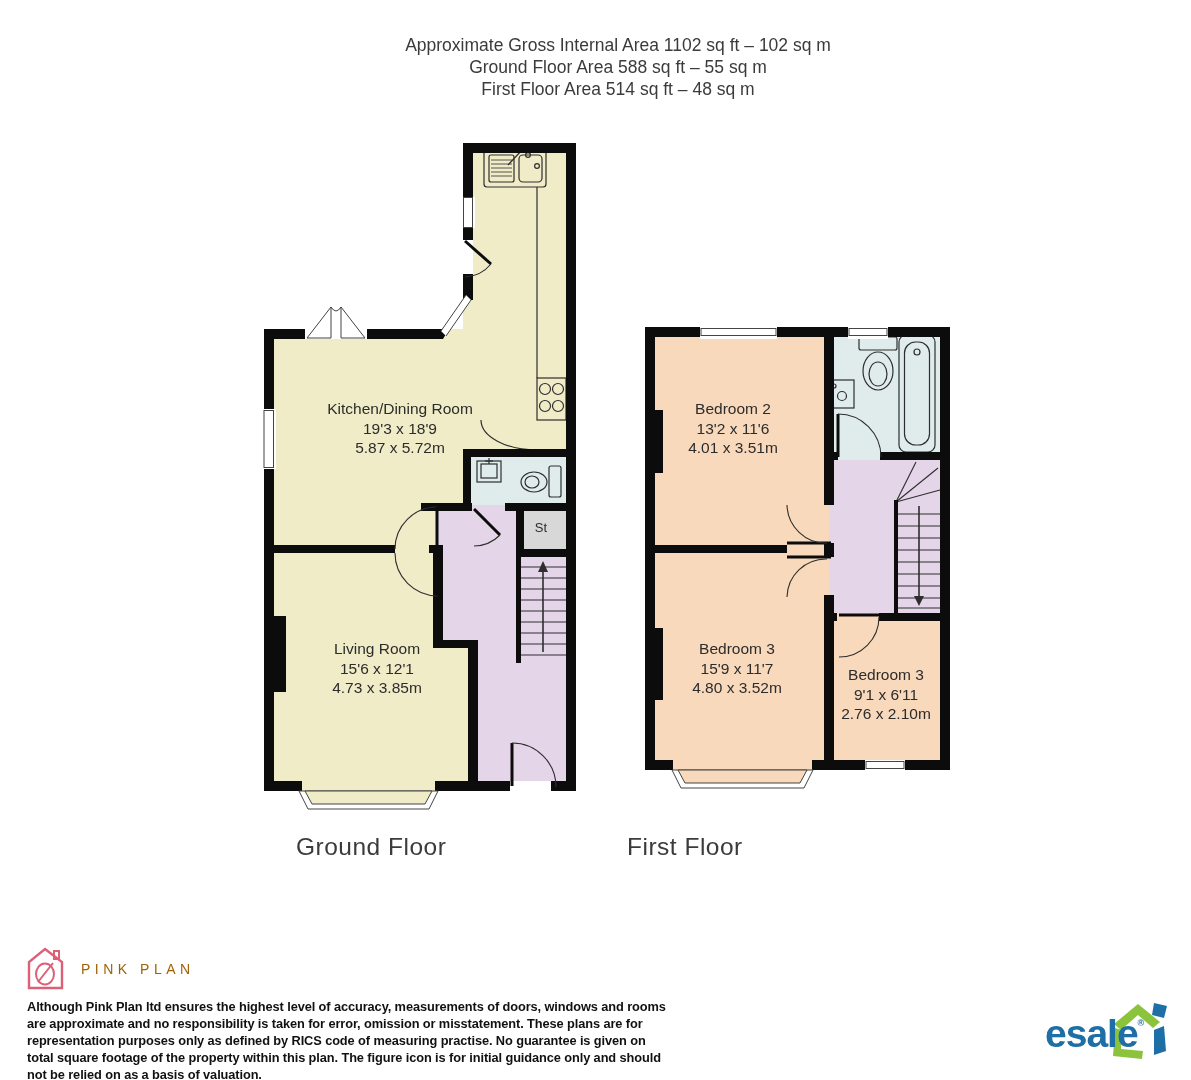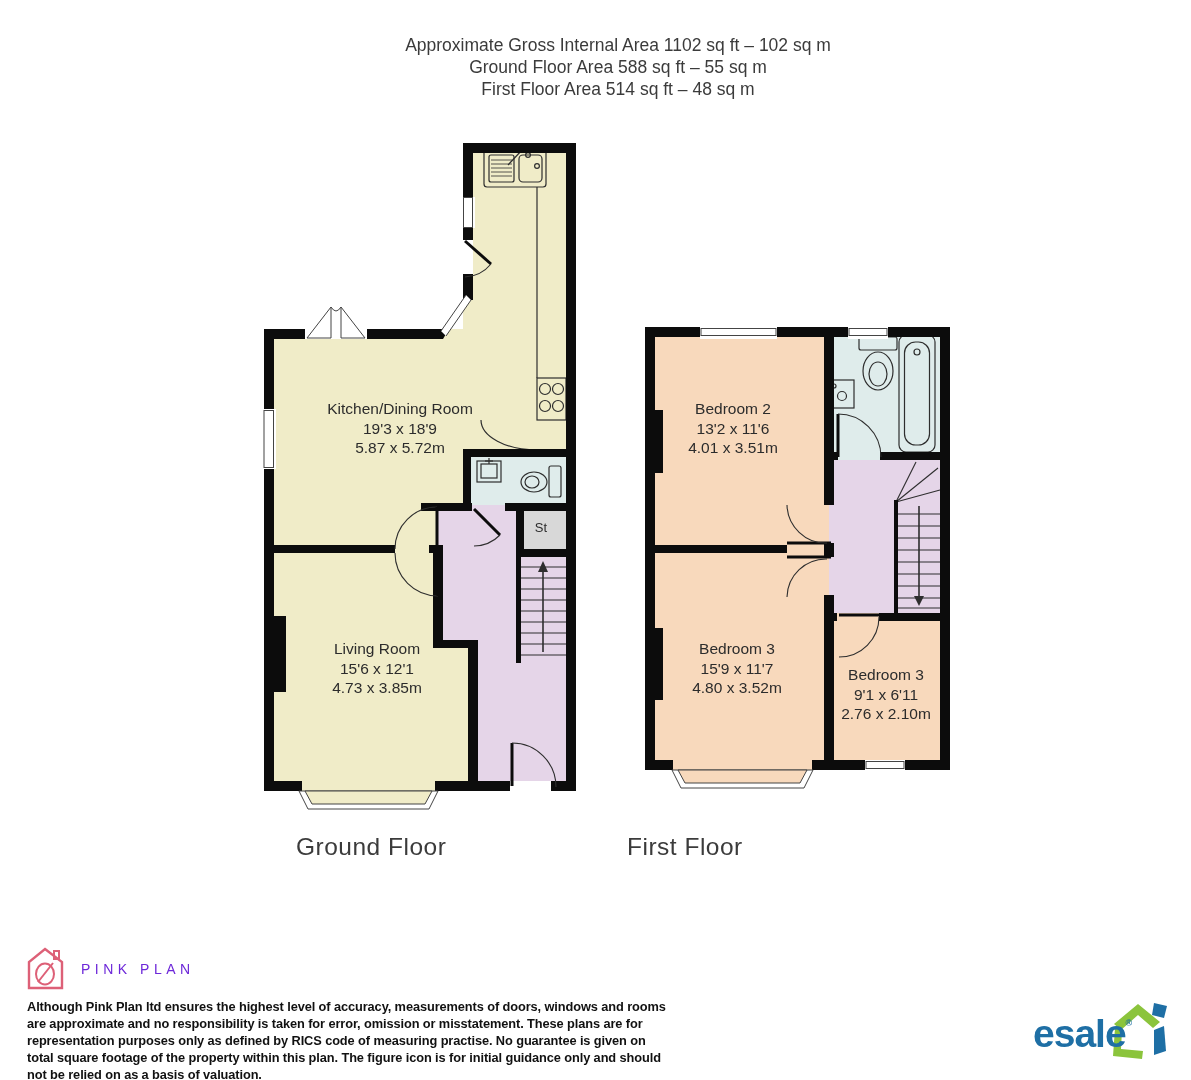--- a/index.html
+++ b/index.html
@@ -6,25 +6,25 @@
             font-family:"Liberation Sans", sans-serif;}
   .stage{position:relative;width:1191px;height:1080px;padding-left:40px;}
   svg.plan{position:absolute;left:0;top:0;}
   .header{position:absolute;top:34px;left:45px;width:1146px;text-align:center;
           font-size:17.5px;line-height:22px;color:#3b3b3b;}
   .room-label{position:absolute;text-align:center;font-size:15.5px;line-height:19.5px;color:#2c2c2c;}
   .floor-title{position:absolute;font-size:24.5px;color:#3b3b3b;letter-spacing:.5px;}
   .st-label{position:absolute;left:521px;top:520px;width:40px;text-align:center;
             font-size:13px;color:#2c2c2c;}
   .brand-row{position:absolute;left:27px;top:946px;height:46px;display:flex;align-items:center;}
-  .brand-text{margin-left:14px;font-size:14px;letter-spacing:4.5px;color:#6d28d9;font-weight:400;}
+  .brand-text{margin-left:14px;font-size:14px;letter-spacing:4.5px;color:#a16207;font-weight:400;}
   .disclaimer{position:absolute;left:27px;top:999px;width:640px;font-size:12.8px;line-height:16.9px;
               color:#111;font-weight:600;letter-spacing:-0.1px;}
   .esale{position:absolute;left:1033px;top:1006px;display:flex;align-items:flex-start;}
-  .esale-word{font-size:39px;font-weight:700;color:#1e6fa5;letter-spacing:-1px;line-height:56px;}
+  .esale-word{font-size:39px;font-weight:700;color:#1e6fa5;letter-spacing:-1px;line-height:56px;margin-left:12px;}
   .esale-reg{font-size:9px;color:#1e6fa5;font-weight:700;margin-top:12px;}
 </style>
 </head>
 <body>
 
 <div class="stage">
 
 <svg class="plan" width="1191" height="1080" viewBox="0 0 1191 1080">
 
   <g>

